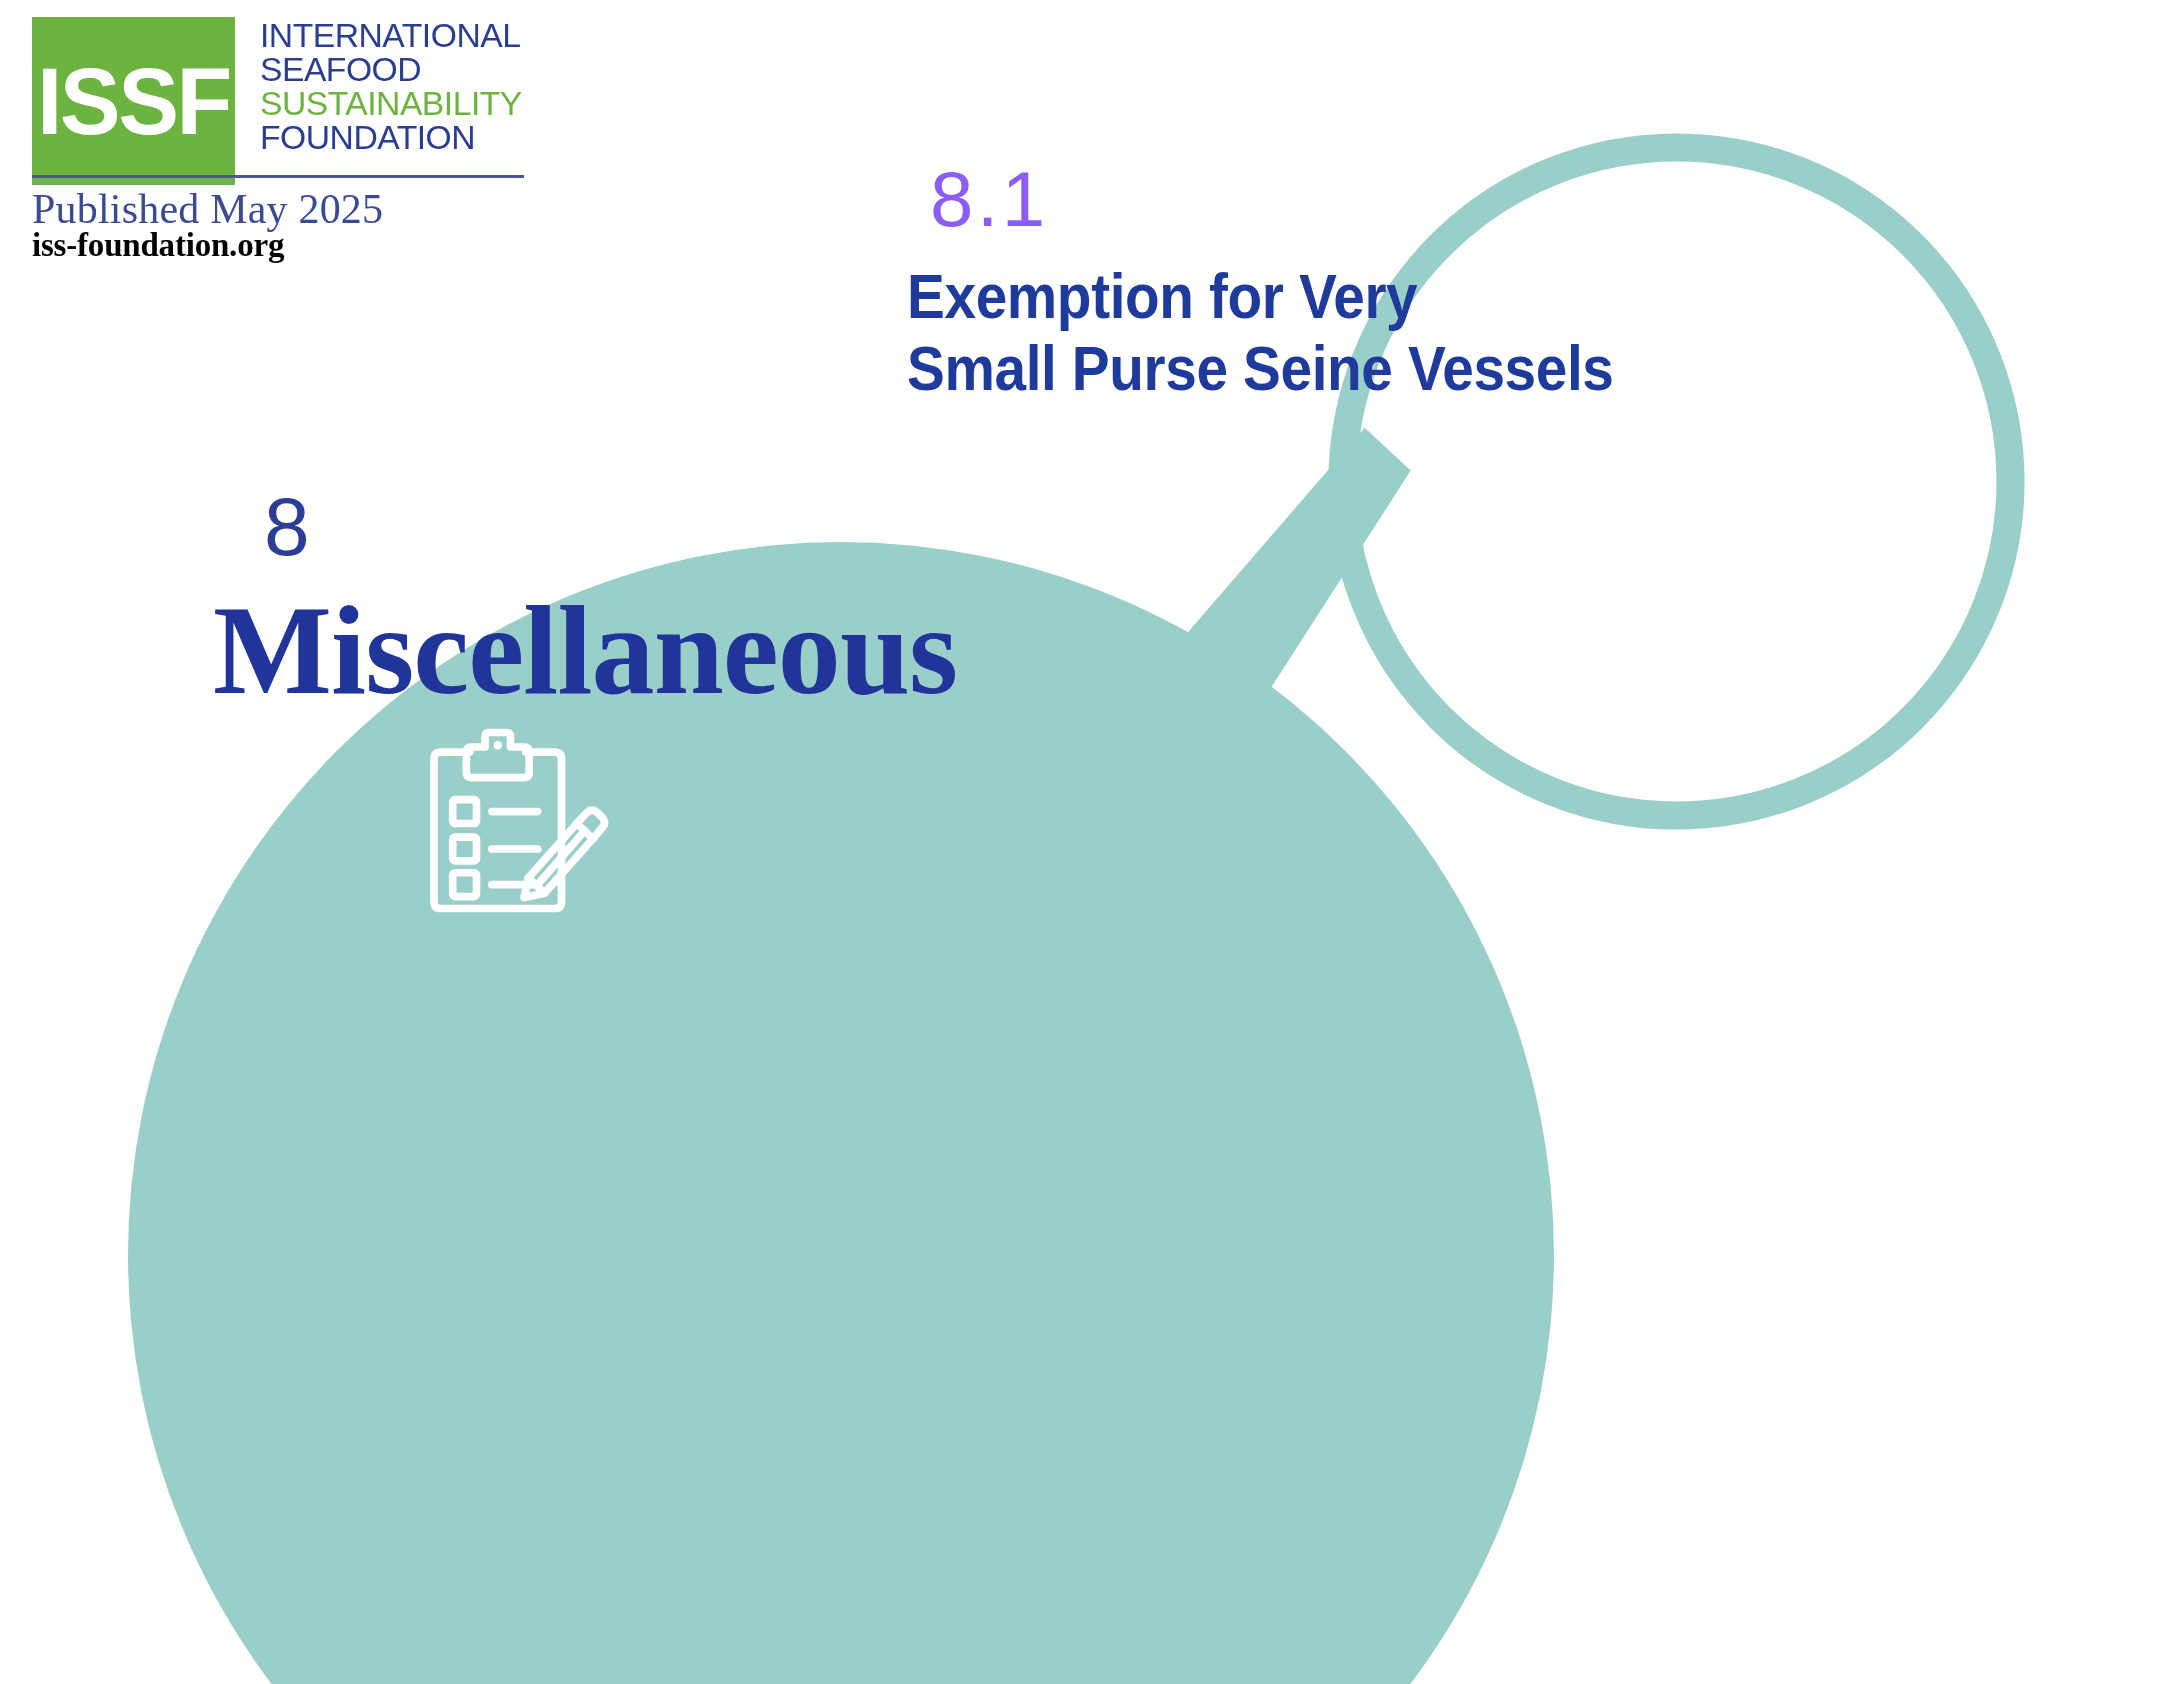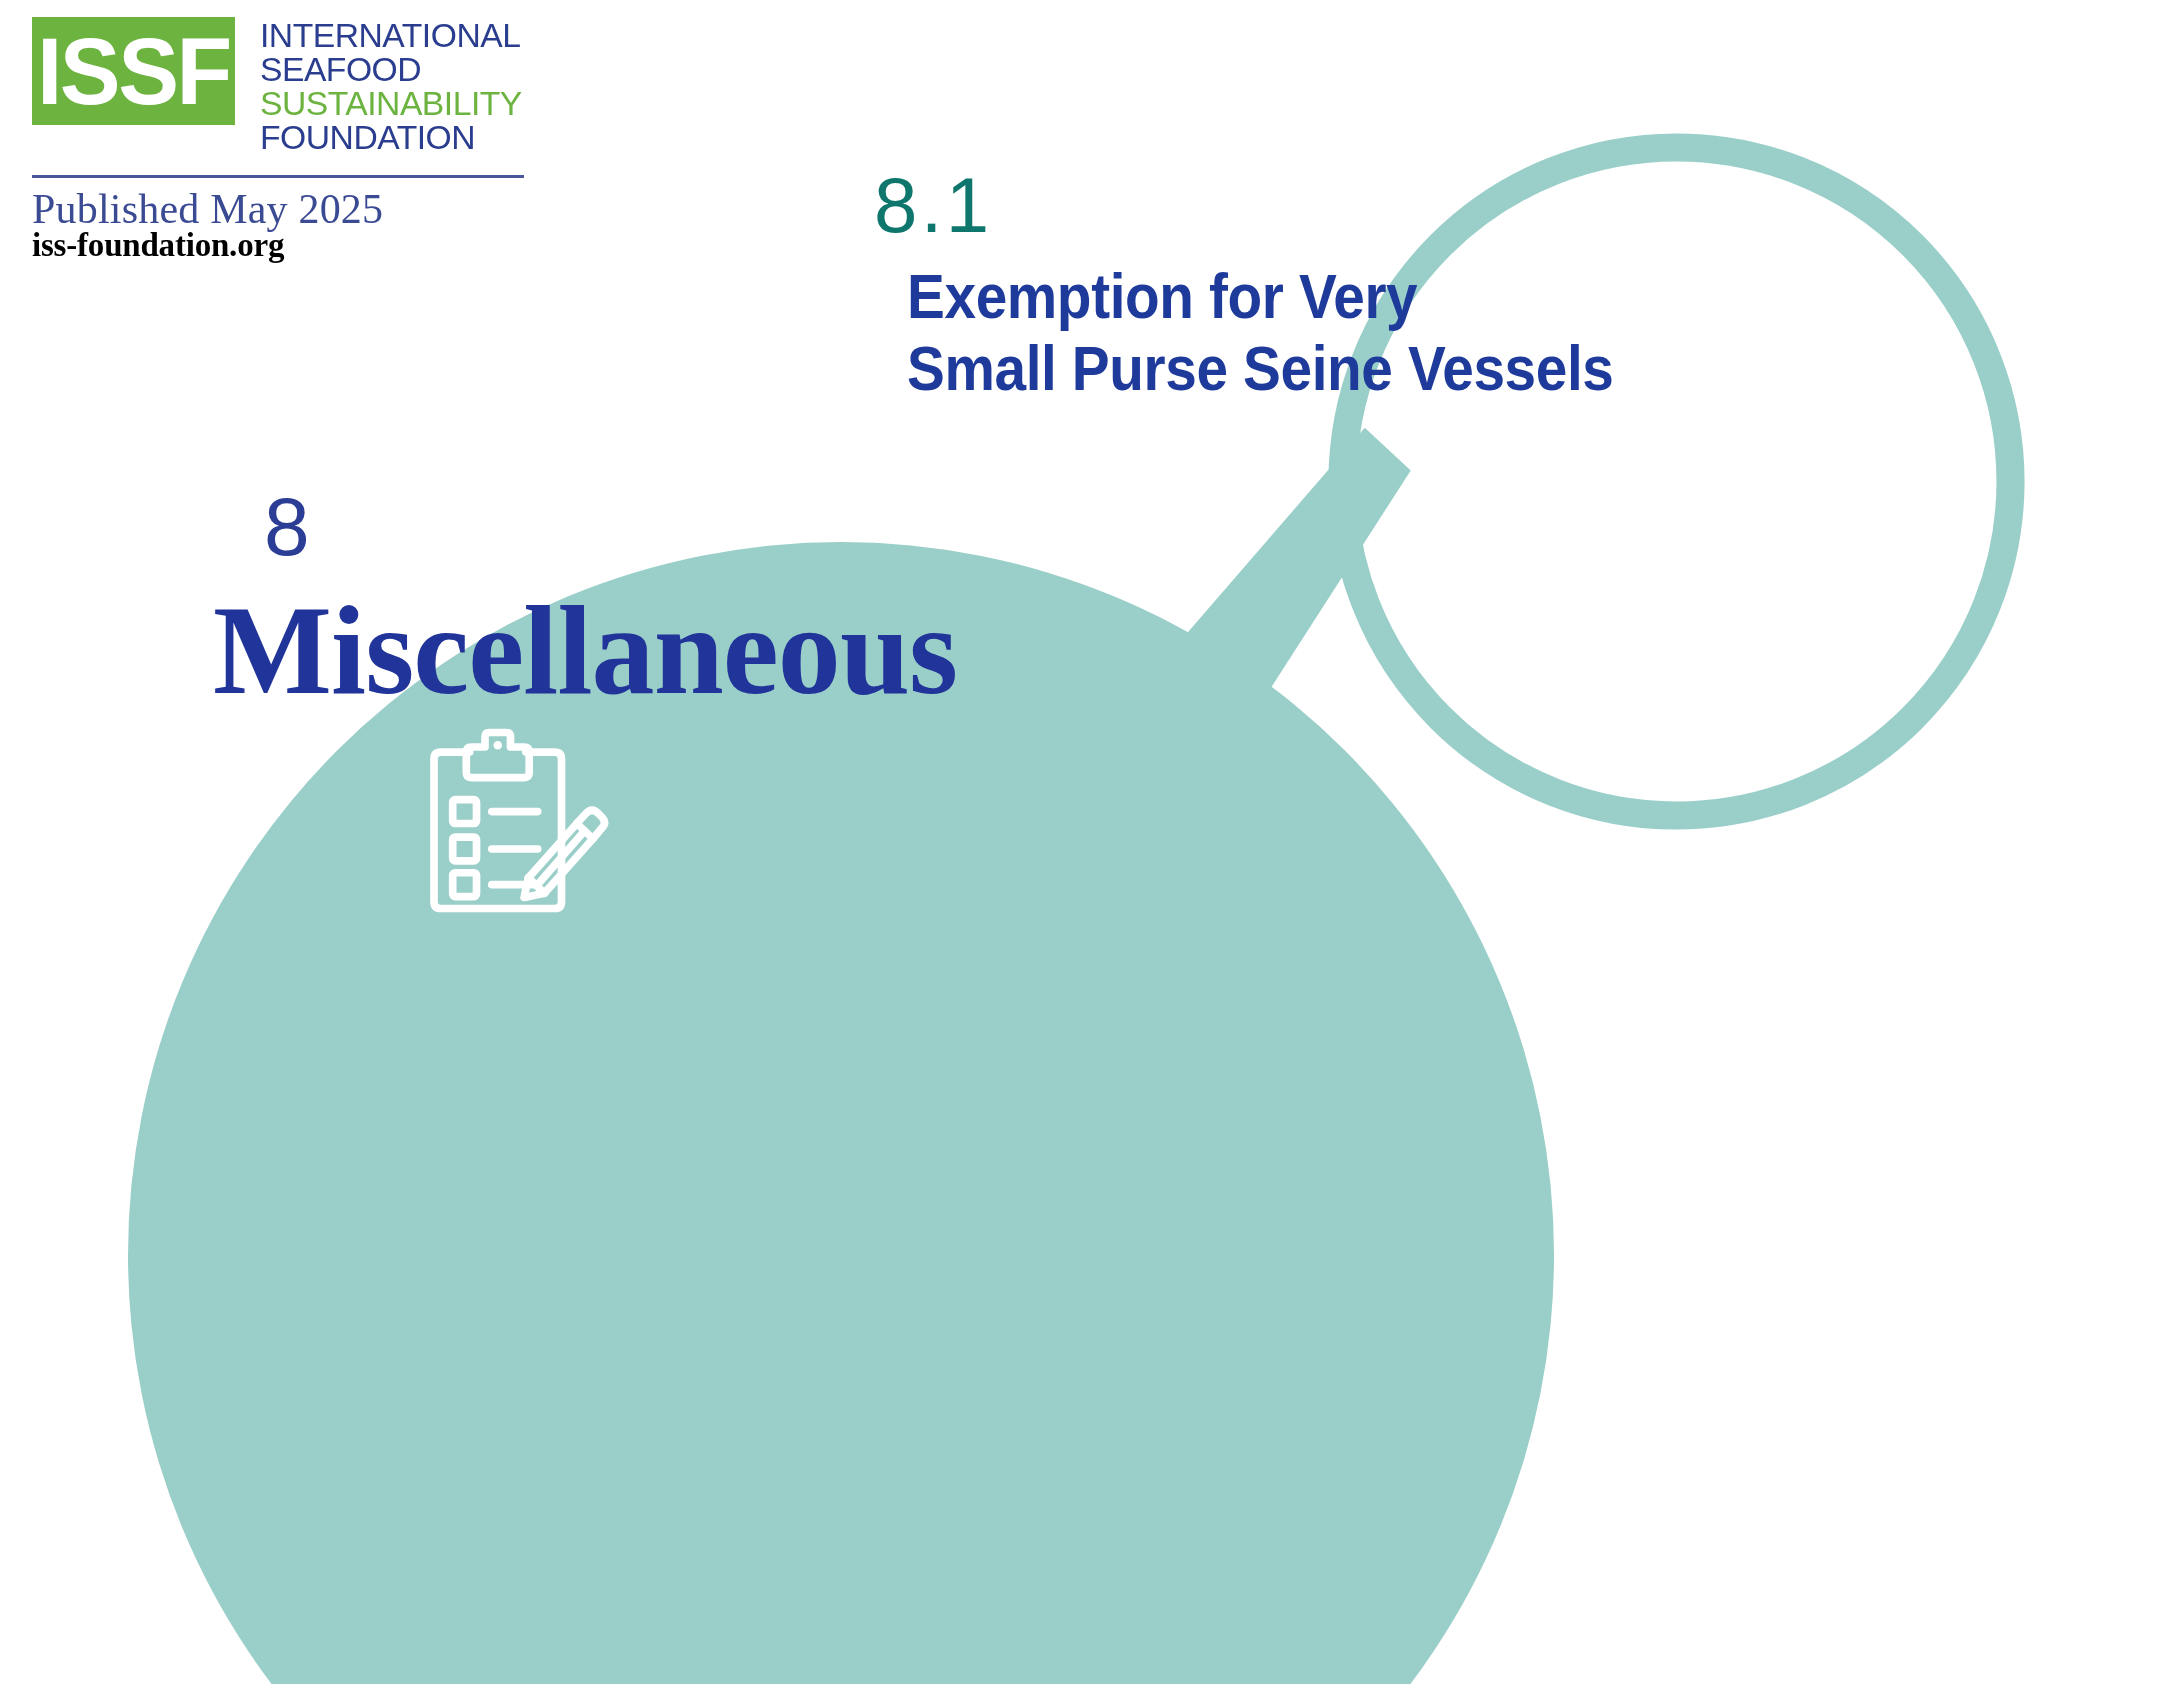--- a/index.html
+++ b/index.html
@@ -28,21 +28,21 @@
     top: 17px;
     width: 545px;
   }
   .logo-row {
     display: flex;
     align-items: flex-start;
   }
   .logo-mark {
     background: #6CB33F;
     width: 203px;
-    height: 108px;
+    height: 168px;
     display: flex;
     align-items: center;
     justify-content: center;
     flex: none;
   }
   .logo-mark-text {
     color: #ffffff;
     font-family: "Liberation Sans", sans-serif;
     font-weight: bold;
     font-size: 95px;
@@ -160,29 +160,28 @@
     position: absolute;
     left: 1328px;
     top: 133px;
     width: 697px;
     height: 697px;
   }
   .ring-circle svg { display: block; }
 
   .callout-number {
     position: absolute;
-    left: 874px;
+    left: 930px;
     top: 160px;
     font-family: "Liberation Sans", sans-serif;
     font-weight: 300;
     font-size: 78px;
     line-height: 1;
-    color: #0f766e;
+    color: #8b5cf6;
     letter-spacing: 3.4px;
-    margin-top: 6px;
   }
   .callout-title {
     position: absolute;
     left: 907px;
     top: 260px;
     font-family: "Liberation Sans", sans-serif;
     font-weight: bold;
     font-size: 63px;
     line-height: 72px;
     color: #1E3A9B;

